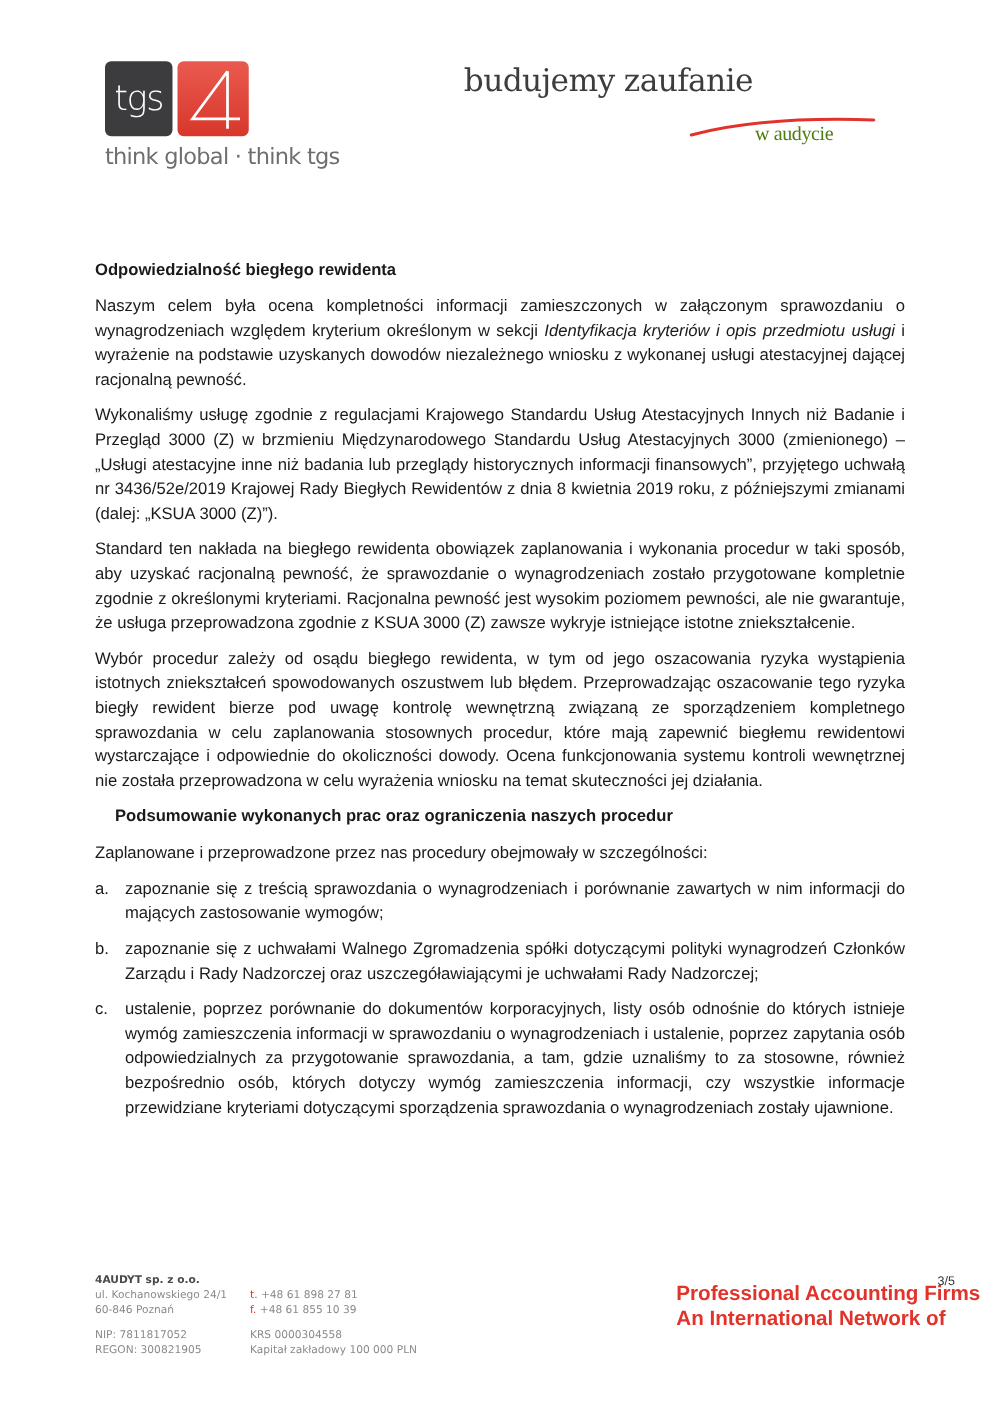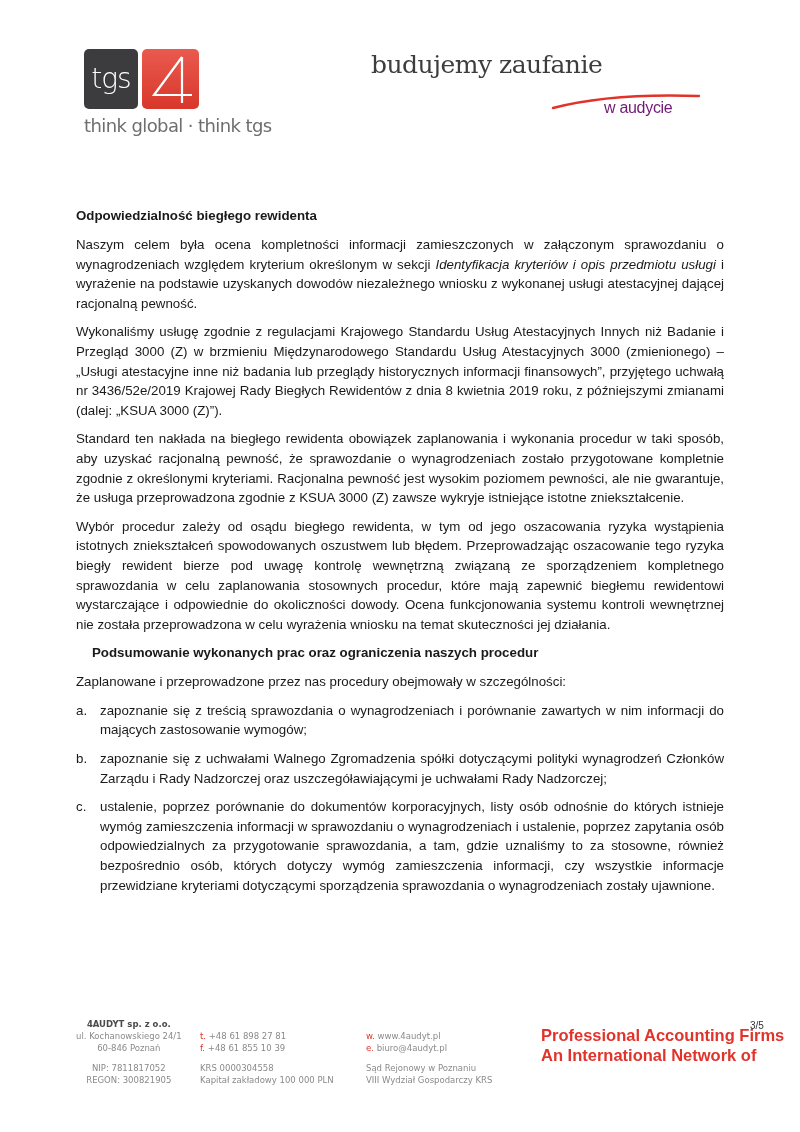--- a/index.html
+++ b/index.html
@@ -8,21 +8,21 @@
   
   .logo { position: absolute; left: 84px; top: 49px; width: 150px; height: 100px; }
   .logo-box-dark { position: absolute; left: 0; top: 0; width: 54px; height: 60px; background: #3c3c3e; border-radius: 5px; color: #fff; font-family: "DejaVu Sans", sans-serif; font-size: 28px; font-weight: 300; line-height: 60px; text-align: center; letter-spacing: -1px; }
   .logo-box-red { position: absolute; left: 58px; top: 0; width: 57px; height: 60px; background: linear-gradient(#ea5a4f, #d8372b); border-radius: 5px; }
   .logo-box-red svg { position: absolute; left: 0; top: 0; }
   .logo-tagline { position: absolute; left: 0; top: 66px; width: 150px; font-size: 18px; color: #6e6e6e; white-space: nowrap; font-family: "DejaVu Sans", sans-serif; letter-spacing: -0.6px; }
 
   .slogan { position: absolute; left: 355px; top: 50px; width: 330px; height: 80px; margin-left: 16px; }
   .slogan-main { position: absolute; left: 0; top: 0; font-family: "DejaVu Serif", "Liberation Serif", serif; font-size: 25px; color: #3d3d3d; white-space: nowrap; letter-spacing: -0.5px; }
   .slogan-swoosh { position: absolute; left: 180px; top: 42px; }
-  .slogan-sub { position: absolute; left: 233px; top: 49px; font-size: 16px; color: #701a75; white-space: nowrap; font-family: Liberation Sans, sans-serif; font-weight: 300; letter-spacing: -0.3px; text-align: right;}
+  .slogan-sub { position: absolute; left: 233px; top: 49px; font-size: 16px; color: #4d7c0f; white-space: nowrap; font-family: Liberation Serif, serif; font-weight: 300; letter-spacing: -0.3px; text-align: right;}
 
   
   .content { position: absolute; left: 76px; top: 206px; width: 648px; font-family: "Liberation Sans", sans-serif; font-size: 13.3px; line-height: 19.6px; color: #1a1a1a; }
   .content h2 { font-size: 13.3px; font-weight: bold; margin: 0 0 10px 0; line-height: 19px; }
   .content p { margin: 0 0 9px 0; text-align: justify; }
   .content em { font-style: italic; }
   .list { margin: 0; padding: 0; list-style: none; }
   .list li { position: relative; padding-left: 24px; margin-bottom: 9px; text-align: justify; }
   .list .marker { position: absolute; left: 0; top: 0; }
 
@@ -68,39 +68,32 @@
   <ol class="list">
     <li><span class="marker">a.</span><span>zapoznanie się z treścią sprawozdania o wynagrodzeniach i porównanie zawartych w nim informacji do mających zastosowanie wymogów;</span></li>
     <li><span class="marker">b.</span><span>zapoznanie się z uchwałami Walnego Zgromadzenia spółki dotyczącymi polityki wynagrodzeń Członków Zarządu i Rady Nadzorczej oraz uszczegóławiającymi je uchwałami Rady Nadzorczej;</span></li>
     <li><span class="marker">c.</span><span>ustalenie, poprzez porównanie do dokumentów korporacyjnych, listy osób odnośnie do których istnieje wymóg zamieszczenia informacji w sprawozdaniu o wynagrodzeniach i ustalenie, poprzez zapytania osób odpowiedzialnych za przygotowanie sprawozdania, a tam, gdzie uznaliśmy to za stosowne, również bezpośrednio osób, których dotyczy wymóg zamieszczenia informacji, czy wszystkie informacje przewidziane kryteriami dotyczącymi sporządzenia sprawozdania o wynagrodzeniach zostały ujawnione.</span></li>
   </ol>
 </div>
 
 <div class="page-num">3/5</div>
 
 <div class="footer">
-  <div class="fcol" style="left:0;text-align:center;">
+  <div class="fcol" style="left:0;">
     <div class="strong">4AUDYT sp. z o.o.</div>
     <div>ul. Kochanowskiego 24/1</div>
     <div>60-846 Poznań</div>
     <div class="gap"></div>
     <div>NIP: 7811817052</div>
     <div>REGON: 300821905</div>
   </div>
   <div class="fcol" style="left:124px; top:12px;">
     <div><span class="red">t.</span> <span>+48 61 898 27 81</span></div>
     <div><span class="red">f.</span> <span>+48 61 855 10 39</span></div>
     <div class="gap"></div>
     <div>KRS 0000304558</div>
     <div>Kapitał zakładowy 100 000 PLN</div>
   </div>
-  <div class="fcol" style="left:290px; top:12px;">
-    <div><span class="red">w.</span> <span>www.4audyt.pl</span></div>
-    <div><span class="red">e.</span> <span>biuro@4audyt.pl</span></div>
-    <div class="gap"></div>
-    <div>Sąd Rejonowy w Poznaniu</div>
-    <div>VIII Wydział Gospodarczy KRS</div>
-  </div>
   <div class="tagline-network">
     <div>Professional Accounting Firms</div>
     <div>An International Network of</div>
   </div>
 </div>
 
 </body></html>

